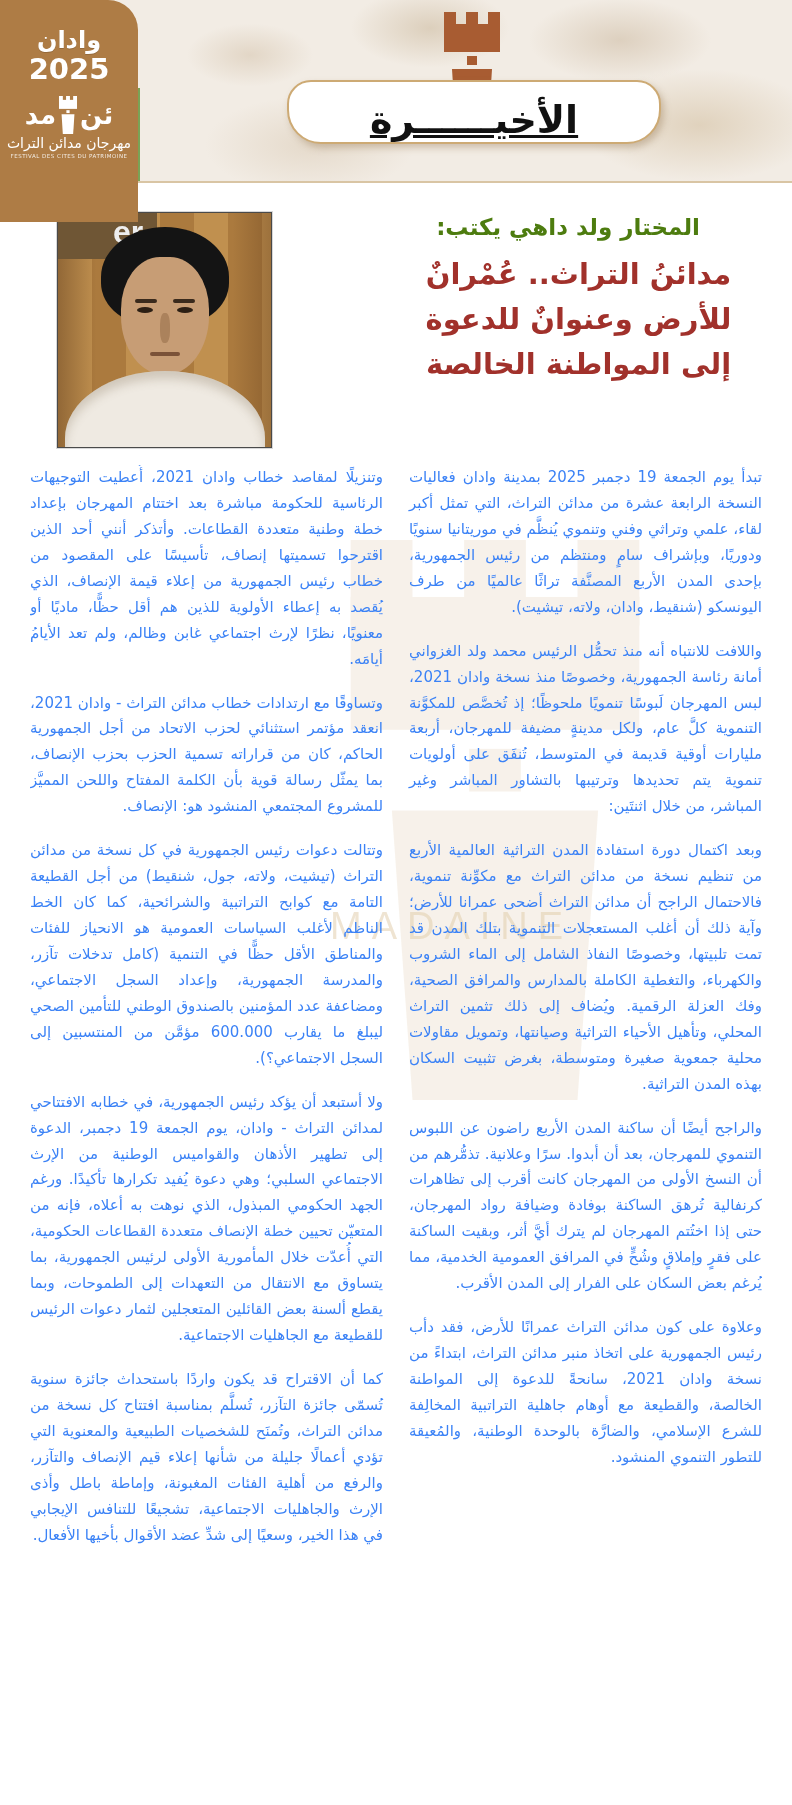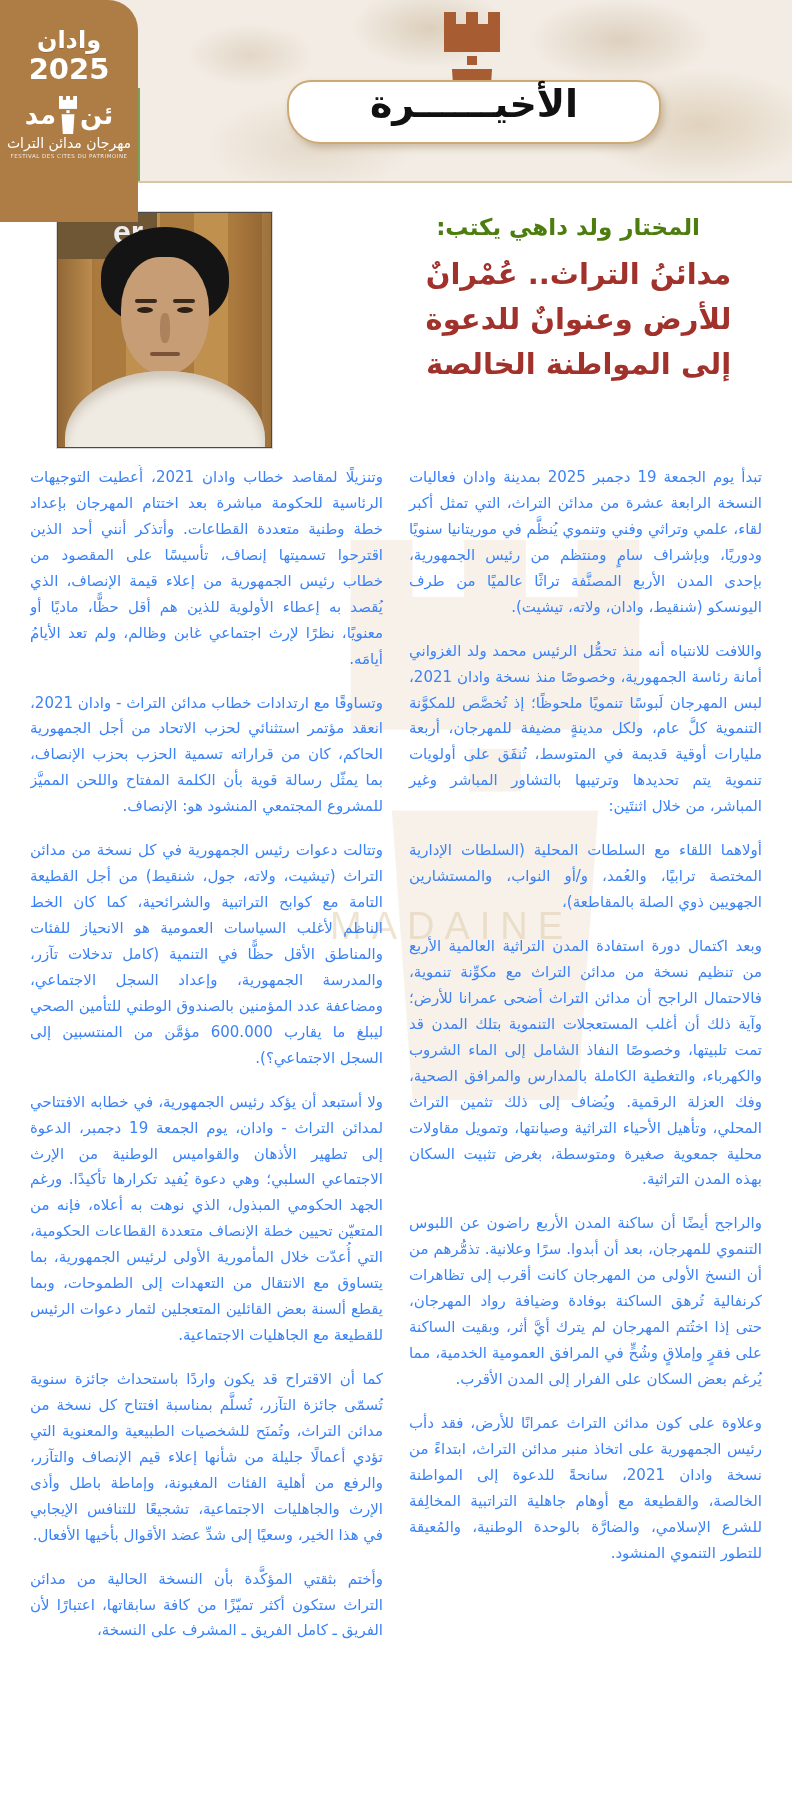--- a/index.html
+++ b/index.html
@@ -31,22 +31,22 @@
   .logo-row{margin-top:12px;display:flex;align-items:center;justify-content:center;gap:1px;}
   .logo-row .word{font-size:26px;font-weight:bold;line-height:1;}
   .festival-ar{margin-top:1px;font-size:14px;}
   .festival-fr{margin-top:2px;font-size:5.5px;letter-spacing:.5px;opacity:.85;}
   .main-tower{position:absolute;top:12px;left:440px;z-index:1;}
   .page-banner{
     position:absolute;top:80px;left:287px;width:370px;height:60px;z-index:2;
     background:#fff;border:2px solid #cdaa74;
     border-radius:24px 24px 34px 34px;
     box-shadow:3px 4px 7px rgba(140,110,70,.35);
-    display:flex;align-items:flex-start;justify-content:center;
-    font-size:38px;font-weight:bold;color:#111;
+    display:flex;align-items:flex-end;justify-content:center;
+    font-size:38px;font-weight:bold;color:#111;text-decoration:underline;
   }
   
   .byline{position:absolute;top:214px;right:92px;font-size:23px;font-weight:bold;color:#4d7c0f;z-index:2;}
   .headline{
     position:absolute;top:252px;right:15px;width:397px;z-index:2;
     text-align:center;font-size:29px;font-weight:bold;color:#a1312b;line-height:1.55;
   }
   .headline span{display:block;white-space:nowrap;}
   
   .photo{
@@ -147,26 +147,24 @@
   <rect x="4" y="12" width="56" height="28" fill="#caa36f"></rect>
   <rect x="27" y="44" width="10" height="9" fill="#caa36f"></rect>
   <path d="M12 57 L52 57 L48 118 L16 118 Z" fill="#caa36f"></path>
 </svg>
 <div class="watermark-text" dir="ltr">MADAINE</div>
 
 <div class="bodycols">
   <div class="col">
       <p>تبدأ يوم الجمعة 19 دجمبر 2025 بمدينة وادان فعاليات النسخة الرابعة عشرة من مدائن التراث، التي تمثل أكبر لقاء، علمي وتراثي وفني وتنموي يُنظَّم في موريتانيا سنويًا ودوريًا، وبإشراف سامٍ ومنتظم من رئيس الجمهورية، بإحدى المدن الأربع المصنَّفة تراثًا عالميًا من طرف اليونسكو (شنقيط، وادان، ولاته، تيشيت).</p>
       <p>واللافت للانتباه أنه منذ تحمُّل الرئيس محمد ولد الغزواني أمانة رئاسة الجمهورية، وخصوصًا منذ نسخة وادان 2021، لبس المهرجان لَبوسًا تنمويًا ملحوظًا؛ إذ تُخصَّص للمكوَّنة التنموية كلَّ عام، ولكل مدينةٍ مضيفة للمهرجان، أربعة مليارات أوقية قديمة في المتوسط، تُنفَق على أولويات تنموية يتم تحديدها وترتيبها بالتشاور المباشر وغير المباشر، من خلال اثنتَين:</p>
-      <p>أولاهما اللقاء مع السلطات المحلية (السلطات الإدارية المختصة ترابيًا، والعُمد، و/أو النواب، والمستشارين الجهويين ذوي الصلة بالمقاطعة)،</p>
       <p>وبعد اكتمال دورة استفادة المدن التراثية العالمية الأربع من تنظيم نسخة من مدائن التراث مع مكوِّنة تنموية، فالاحتمال الراجح أن مدائن التراث أضحى عمرانا للأرض؛ وآية ذلك أن أغلب المستعجلات التنموية بتلك المدن قد تمت تلبيتها، وخصوصًا النفاذ الشامل إلى الماء الشروب والكهرباء، والتغطية الكاملة بالمدارس والمرافق الصحية، وفك العزلة الرقمية. ويُضاف إلى ذلك تثمين التراث المحلي، وتأهيل الأحياء التراثية وصيانتها، وتمويل مقاولات محلية جمعوية صغيرة ومتوسطة، بغرض تثبيت السكان بهذه المدن التراثية.</p>
       <p>والراجح أيضًا أن ساكنة المدن الأربع راضون عن اللبوس التنموي للمهرجان، بعد أن أبدوا. سرًا وعلانية. تذمُّرهم من أن النسخ الأولى من المهرجان كانت أقرب إلى تظاهرات كرنفالية تُرهق الساكنة بوفادة وضيافة رواد المهرجان، حتى إذا اختُتم المهرجان لم يترك أيَّ أثر، وبقيت الساكنة على فقرٍ وإملاقٍ وشُحٍّ في المرافق العمومية الخدمية، مما يُرغم بعض السكان على الفرار إلى المدن الأقرب.</p>
       <p>وعلاوة على كون مدائن التراث عمرانًا للأرض، فقد دأب رئيس الجمهورية على اتخاذ منبر مدائن التراث، ابتداءً من نسخة وادان 2021، سانحةً للدعوة إلى المواطنة الخالصة، والقطيعة مع أوهام جاهلية التراتبية المخالِفة للشرع الإسلامي، والضارَّة بالوحدة الوطنية، والمُعيقة للتطور التنموي المنشود.</p>
     </div>
   <div class="col">
       <p>وتنزيلًا لمقاصد خطاب وادان 2021، أُعطيت التوجيهات الرئاسية للحكومة مباشرة بعد اختتام المهرجان بإعداد خطة وطنية متعددة القطاعات. وأتذكر أنني أحد الذين اقترحوا تسميتها إنصاف، تأسيسًا على المقصود من خطاب رئيس الجمهورية من إعلاء قيمة الإنصاف، الذي يُقصد به إعطاء الأولوية للذين هم أقل حظًّا، ماديًا أو معنويًا، نظرًا لإرث اجتماعي غابن وظالم، ولم تعد الأيامُ أيامَه.</p>
       <p>وتساوقًا مع ارتدادات خطاب مدائن التراث - وادان 2021، انعقد مؤتمر استثنائي لحزب الاتحاد من أجل الجمهورية الحاكم، كان من قراراته تسمية الحزب بحزب الإنصاف، بما يمثّل رسالة قوية بأن الكلمة المفتاح واللحن المميَّز للمشروع المجتمعي المنشود هو: الإنصاف.</p>
       <p>وتتالت دعوات رئيس الجمهورية في كل نسخة من مدائن التراث (تيشيت، ولاته، جول، شنقيط) من أجل القطيعة التامة مع كوابح التراتبية والشرائحية، كما كان الخط الناظم لأغلب السياسات العمومية هو الانحياز للفئات والمناطق الأقل حظًّا في التنمية (كامل تدخلات تآزر، والمدرسة الجمهورية، وإعداد السجل الاجتماعي، ومضاعفة عدد المؤمنين بالصندوق الوطني للتأمين الصحي ليبلغ ما يقارب 600.000 مؤمَّن من المنتسبين إلى السجل الاجتماعي؟).</p>
       <p>ولا أستبعد أن يؤكد رئيس الجمهورية، في خطابه الافتتاحي لمدائن التراث - وادان، يوم الجمعة 19 دجمبر، الدعوة إلى تطهير الأذهان والقواميس الوطنية من الإرث الاجتماعي السلبي؛ وهي دعوة يُفيد تكرارها تأكيدًا. ورغم الجهد الحكومي المبذول، الذي نوهت به أعلاه، فإنه من المتعيّن تحيين خطة الإنصاف متعددة القطاعات الحكومية، التي أُعدّت خلال المأمورية الأولى لرئيس الجمهورية، بما يتساوق مع الانتقال من التعهدات إلى الطموحات، وبما يقطع ألسنة بعض القائلين المتعجلين لثمار دعوات الرئيس للقطيعة مع الجاهليات الاجتماعية.</p>
       <p>كما أن الاقتراح قد يكون واردًا باستحداث جائزة سنوية تُسمّى جائزة التآزر، تُسلَّم بمناسبة افتتاح كل نسخة من مدائن التراث، وتُمنَح للشخصيات الطبيعية والمعنوية التي تؤدي أعمالًا جليلة من شأنها إعلاء قيم الإنصاف والتآزر، والرفع من أهلية الفئات المغبونة، وإماطة باطل وأذى الإرث والجاهليات الاجتماعية، تشجيعًا للتنافس الإيجابي في هذا الخير، وسعيًا إلى شدِّ عضد الأقوال بأخيها الأفعال.</p>
-      <p>وأختم بثقتي المؤكَّدة بأن النسخة الحالية من مدائن التراث ستكون أكثر تميّزًا من كافة سابقاتها، اعتبارًا لأن الفريق ـ كامل الفريق ـ المشرف على النسخة،</p>
     </div>
 </div>
 
 </body></html>

